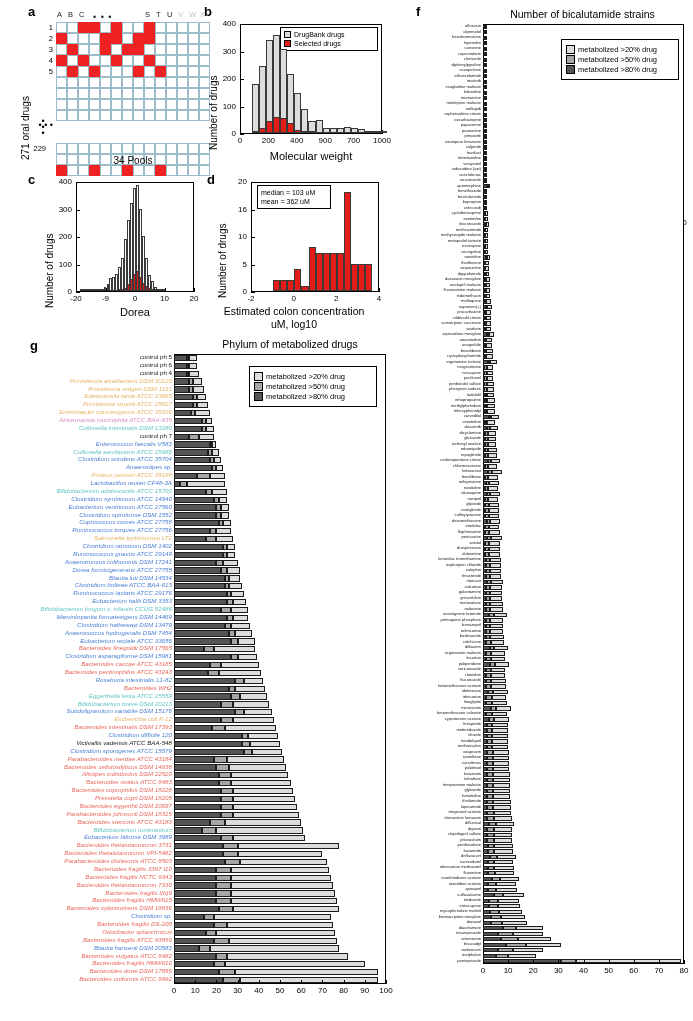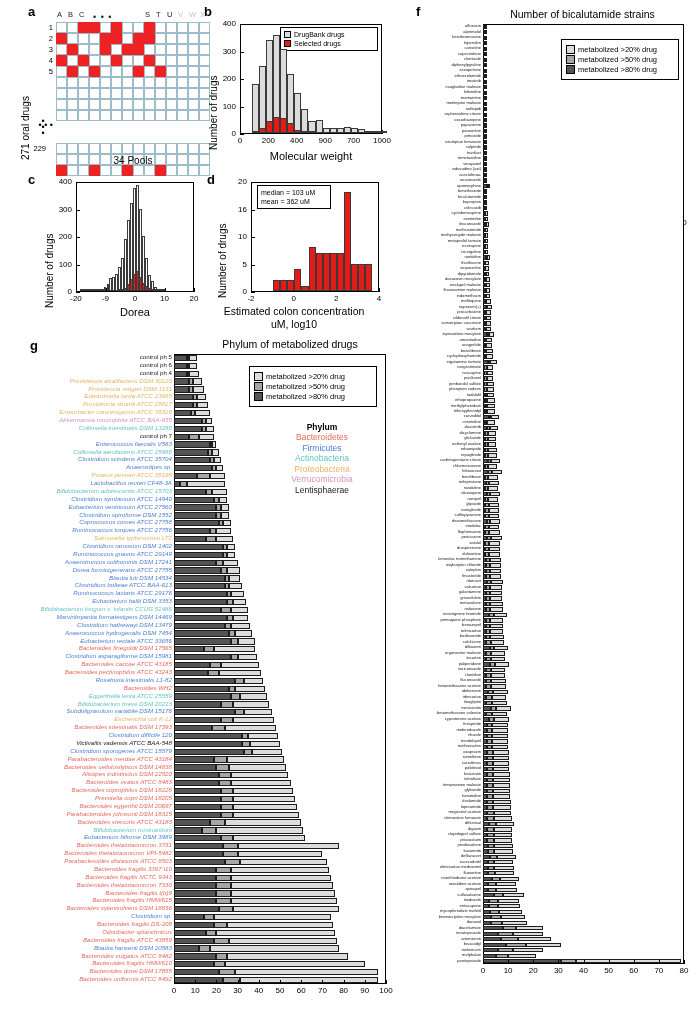--- a/index.html
+++ b/index.html
@@ -2102,22 +2102,13 @@
       </div>
       <div class="legrow" style="margin:1px 0;">
         <span class="swatch" style="background:#a6a6a6;width:9px;height:9px;"></span>
         <span style="font-size:7.5px;">metabolized &gt;50% drug</span>
       </div>
       <div class="legrow" style="margin:1px 0;">
         <span class="swatch" style="background:#545454;width:9px;height:9px;"></span>
         <span style="font-size:7.5px;">metabolized &gt;80% drug</span>
       </div>
     </div>
-  <div id="g-phylum" style="position:absolute;left:266px;top:84px;width:112px;text-align:center;">
-      <div class="phylum-title">Phylum</div>
-      <div class="phy-item" style="color:#e8685d;">Bacteroidetes</div>
-      <div class="phy-item" style="color:#4a7fd4;">Firmicutes</div>
-      <div class="phy-item" style="color:#5fc3c0;">Actinobacteria</div>
-      <div class="phy-item" style="color:#e6b366;">Proteobacteria</div>
-      <div class="phy-item" style="color:#d98fc0;">Verrucomicrobia</div>
-      <div class="phy-item" style="color:#1a1a1a;">Lentisphaerae</div>
-    </div>
 </div>
 
 </body></html>

